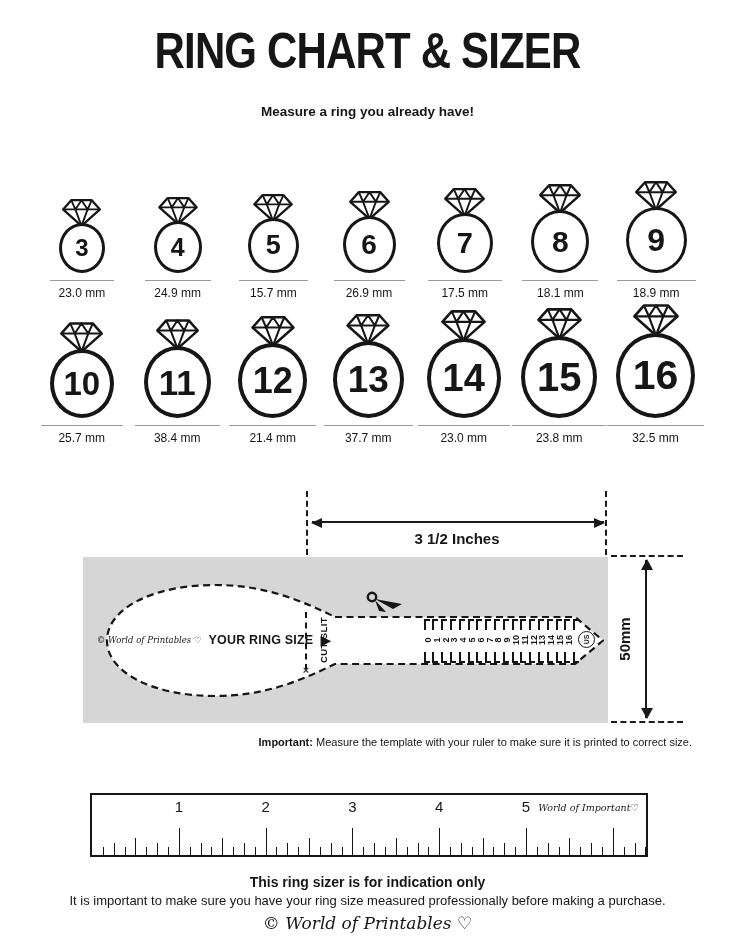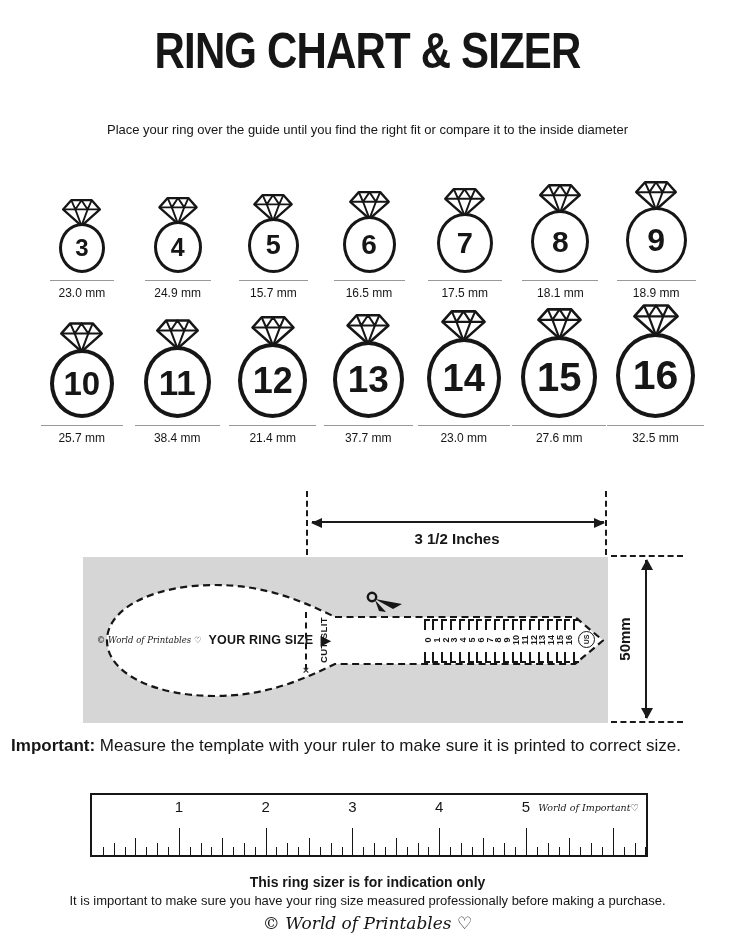--- a/index.html
+++ b/index.html
@@ -63,21 +63,21 @@
             border-left:2px solid #161616;border-top:2px solid #161616;}
   .tick-bottom{position:absolute;top:95px;width:4px;height:9px;
                border-left:2px solid #161616;border-bottom:2px solid #161616;}
   #us-circle{position:absolute;left:495px;top:74px;width:17px;height:17px;box-sizing:border-box;
              border:1.5px solid #161616;border-radius:50%;background:#fff;
              display:flex;align-items:center;justify-content:center;}
   #us-label{font-size:7px;font-weight:700;transform:rotate(-90deg);}
   #scissors{position:absolute;left:282px;top:34px;}
 
   
-  #important{position:absolute;top:736px;left:0;width:692px;text-align:center;font-size:17px;}
+  #important{position:absolute;top:736px;left:0;width:692px;text-align:right;font-size:11px;}
   #important b{font-weight:700;}
 
   
   #ruler{position:absolute;left:90px;top:793px;width:558px;height:64px;box-sizing:border-box;
          border:2.5px solid #161616;background:#fff;}
   .rtick{position:absolute;bottom:0;width:0;border-left:1.6px solid #161616;}
   .t-int{height:27px;}.t-half{height:17px;}.t-quarter{height:12px;}.t-eighth{height:8px;}
   .rnum{position:absolute;top:3px;transform:translateX(-50%);font-size:15px;}
   #ruler-brand{position:absolute;top:7px;right:7px;font-size:9.5px;white-space:nowrap;}
 
@@ -95,21 +95,21 @@
   <svg width="0" height="0" style="position:absolute" xmlns="http://www.w3.org/2000/svg" xmlns:xlink="http://www.w3.org/1999/xlink" aria-hidden="true">
     <symbol id="dsym" viewBox="0 0 40 29">
       <polygon points="10,2 30,2 38,11 20,27 2,11" fill="#ffffff" stroke="#161616" stroke-width="2.2" stroke-linejoin="round"></polygon>
       <line x1="2" y1="11" x2="38" y2="11" stroke="#161616" stroke-width="1.8"></line>
       <polyline points="10,2 14,11 20,2 26,11 30,2" fill="none" stroke="#161616" stroke-width="1.8" stroke-linejoin="round"></polyline>
       <polyline points="14,11 20,27 26,11" fill="none" stroke="#161616" stroke-width="1.8" stroke-linejoin="round"></polyline>
     </symbol>
   </svg>
 
   <div class="title">RING CHART &amp; SIZER</div>
-  <div class="intro-sub">Place your ring over the guide until you find the right fit or compare it to the inside diameter</div>
+  <div class="intro-head">Measure a ring you already have!</div>
 
   <div class="ring-row" id="ring-row-1">
     <div class="ring-col">
       <svg class="diamond" viewBox="0 0 40 29" style="width: 41px; height: 30px;">
           <use href="#dsym" xlink:href="#dsym"></use>
         </svg>
       <div class="ring-circle" style="width: 46px; height: 50px; border-width: 3px;">
         <span class="ring-num" style="font-size: 24px;">3</span>
       </div>
       <div class="ring-underline" style="width: 64px;"></div>
@@ -139,21 +139,21 @@
     </div>
 
     <div class="ring-col">
       <svg class="diamond" viewBox="0 0 40 29" style="width: 43px; height: 31px;">
           <use href="#dsym" xlink:href="#dsym"></use>
         </svg>
       <div class="ring-circle" style="width: 53px; height: 57px; border-width: 3px;">
         <span class="ring-num" style="font-size: 28px;">6</span>
       </div>
       <div class="ring-underline" style="width: 71px;"></div>
-      <div class="ring-mm">16.5 mm</div>
+      <div class="ring-mm">26.9 mm</div>
     </div>
 
     <div class="ring-col">
       <svg class="diamond" viewBox="0 0 40 29" style="width: 43px; height: 31px;">
           <use href="#dsym" xlink:href="#dsym"></use>
         </svg>
       <div class="ring-circle" style="width: 56px; height: 60px; border-width: 3px;">
         <span class="ring-num" style="font-size: 29px;">7</span>
       </div>
       <div class="ring-underline" style="width: 74px;"></div>
@@ -239,21 +239,21 @@
     </div>
 
     <div class="ring-col">
       <svg class="diamond" viewBox="0 0 40 29" style="width: 47px; height: 34px;">
           <use href="#dsym" xlink:href="#dsym"></use>
         </svg>
       <div class="ring-circle" style="width: 76px; height: 82px; border-width: 4px;">
         <span class="ring-num" style="font-size: 40px;">15</span>
       </div>
       <div class="ring-underline" style="width: 94px;"></div>
-      <div class="ring-mm">27.6 mm</div>
+      <div class="ring-mm">23.8 mm</div>
     </div>
 
     <div class="ring-col">
       <svg class="diamond" viewBox="0 0 40 29" style="width: 48px; height: 35px;">
           <use href="#dsym" xlink:href="#dsym"></use>
         </svg>
       <div class="ring-circle" style="width: 79px; height: 85px; border-width: 4px;">
         <span class="ring-num" style="font-size: 41px;">16</span>
       </div>
       <div class="ring-underline" style="width: 97px;"></div>

